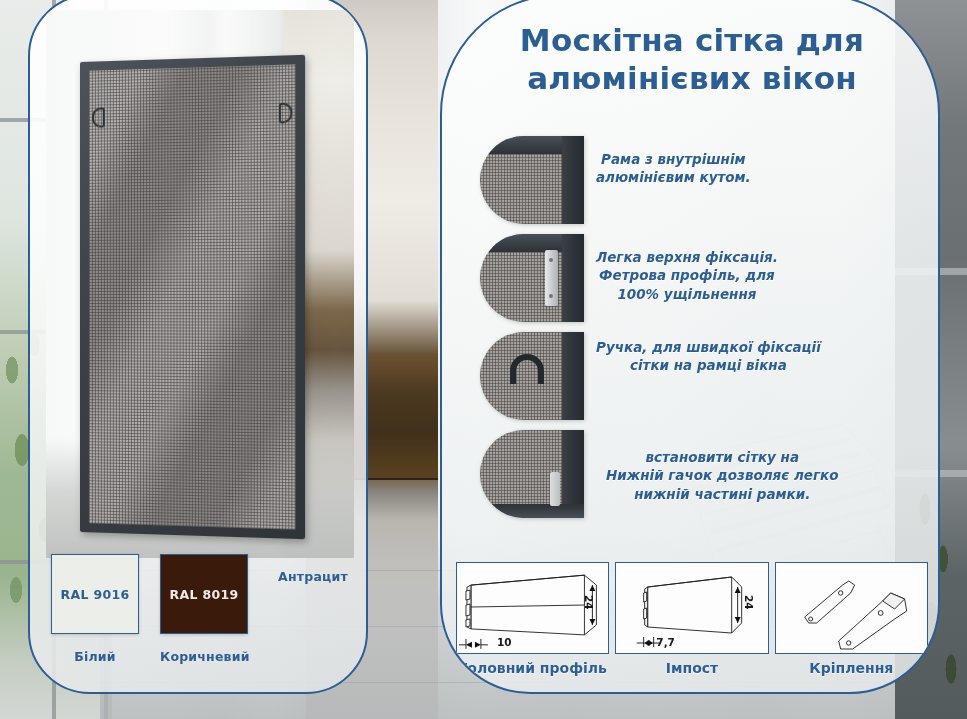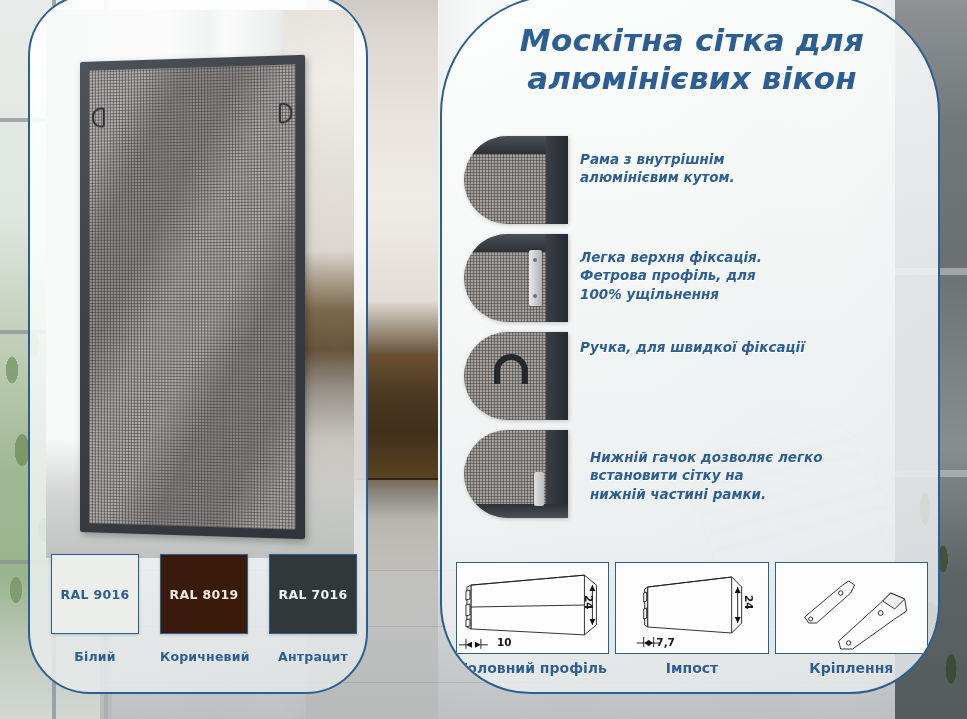--- a/index.html
+++ b/index.html
@@ -218,30 +218,29 @@
     font-family: "DejaVu Sans", sans-serif;
     font-size: 12.5px; font-weight: 700; color:#2d5e93;
     letter-spacing:.2px;
   }
 
   
   .headline {
     position:absolute; left:26px; top:26px; width:448px;
     text-align:center;
     font-family: "DejaVu Sans", sans-serif;
-    font-style: italic;
     font-weight: 700;
     font-size: 31px;
     line-height: 1.22;
     color:#2d5e93;
     letter-spacing:.2px;
     text-shadow: 0 1px 1px rgba(255,255,255,.85);
   }
 
-  .features { position:absolute; left:22px; top:140px; width:462px; }
+  .features { position:absolute; left:38px; top:140px; width:462px;text-align:center; }
   .feature {
     position:relative; display:flex; align-items:flex-start; gap:12px;
     margin-bottom: 10px;
   }
   .feat-photo {
     flex: 0 0 104px; width:104px; height:88px; position:relative;
   }
   
   .corner-shot {
     position:absolute; inset:0;
@@ -402,23 +401,20 @@
       </div>
 
       <div class="swatch-col">
         <div class="swatch-box" style="background:#3a1a0a">
           <span class="swatch-code" style="color:#f0e9e4">RAL 8019</span>
         </div>
         <div class="swatch-name">Коричневий</div>
       </div>
 
       <div class="swatch-col">
-        <div class="swatch-box" style="background:#32383a">
-          <span class="swatch-code" style="color:#f0f2f3">RAL 7016</span>
-        </div>
         <div class="swatch-name">Антрацит</div>
       </div>
 
     </div>
   </section>
 
   <section class="card card-right">
 
     <h1 class="headline">
       <span>Москітна сітка для алюмінієвих вікон</span>
@@ -459,34 +455,35 @@
 
       <div class="feature f3">
         <div class="feat-photo">
           <div class="corner-shot">
             <div class="cs-right"></div>
             <div class="cs-handle"></div>
           </div>
         </div>
         <div class="feat-text">
           <div>Ручка, для швидкої фіксації</div>
+          <div>сітки на рамці вікна</div>
         </div>
       </div>
 
       <div class="feature f4">
         <div class="feat-photo">
           <div class="corner-shot">
             <div class="cs-right"></div>
             <div class="cs-bottom"></div>
             <div class="cs-hook"></div>
           </div>
         </div>
         <div class="feat-text">
+          <div>встановити сітку  на</div>
           <div>Нижній гачок дозволяє легко</div>
-          <div>встановити сітку  на</div>
           <div>нижній частині рамки.</div>
         </div>
       </div>
 
     </div>
 
     <div class="tech">
 
       <div class="tech-col">
         <div class="tech-box">

